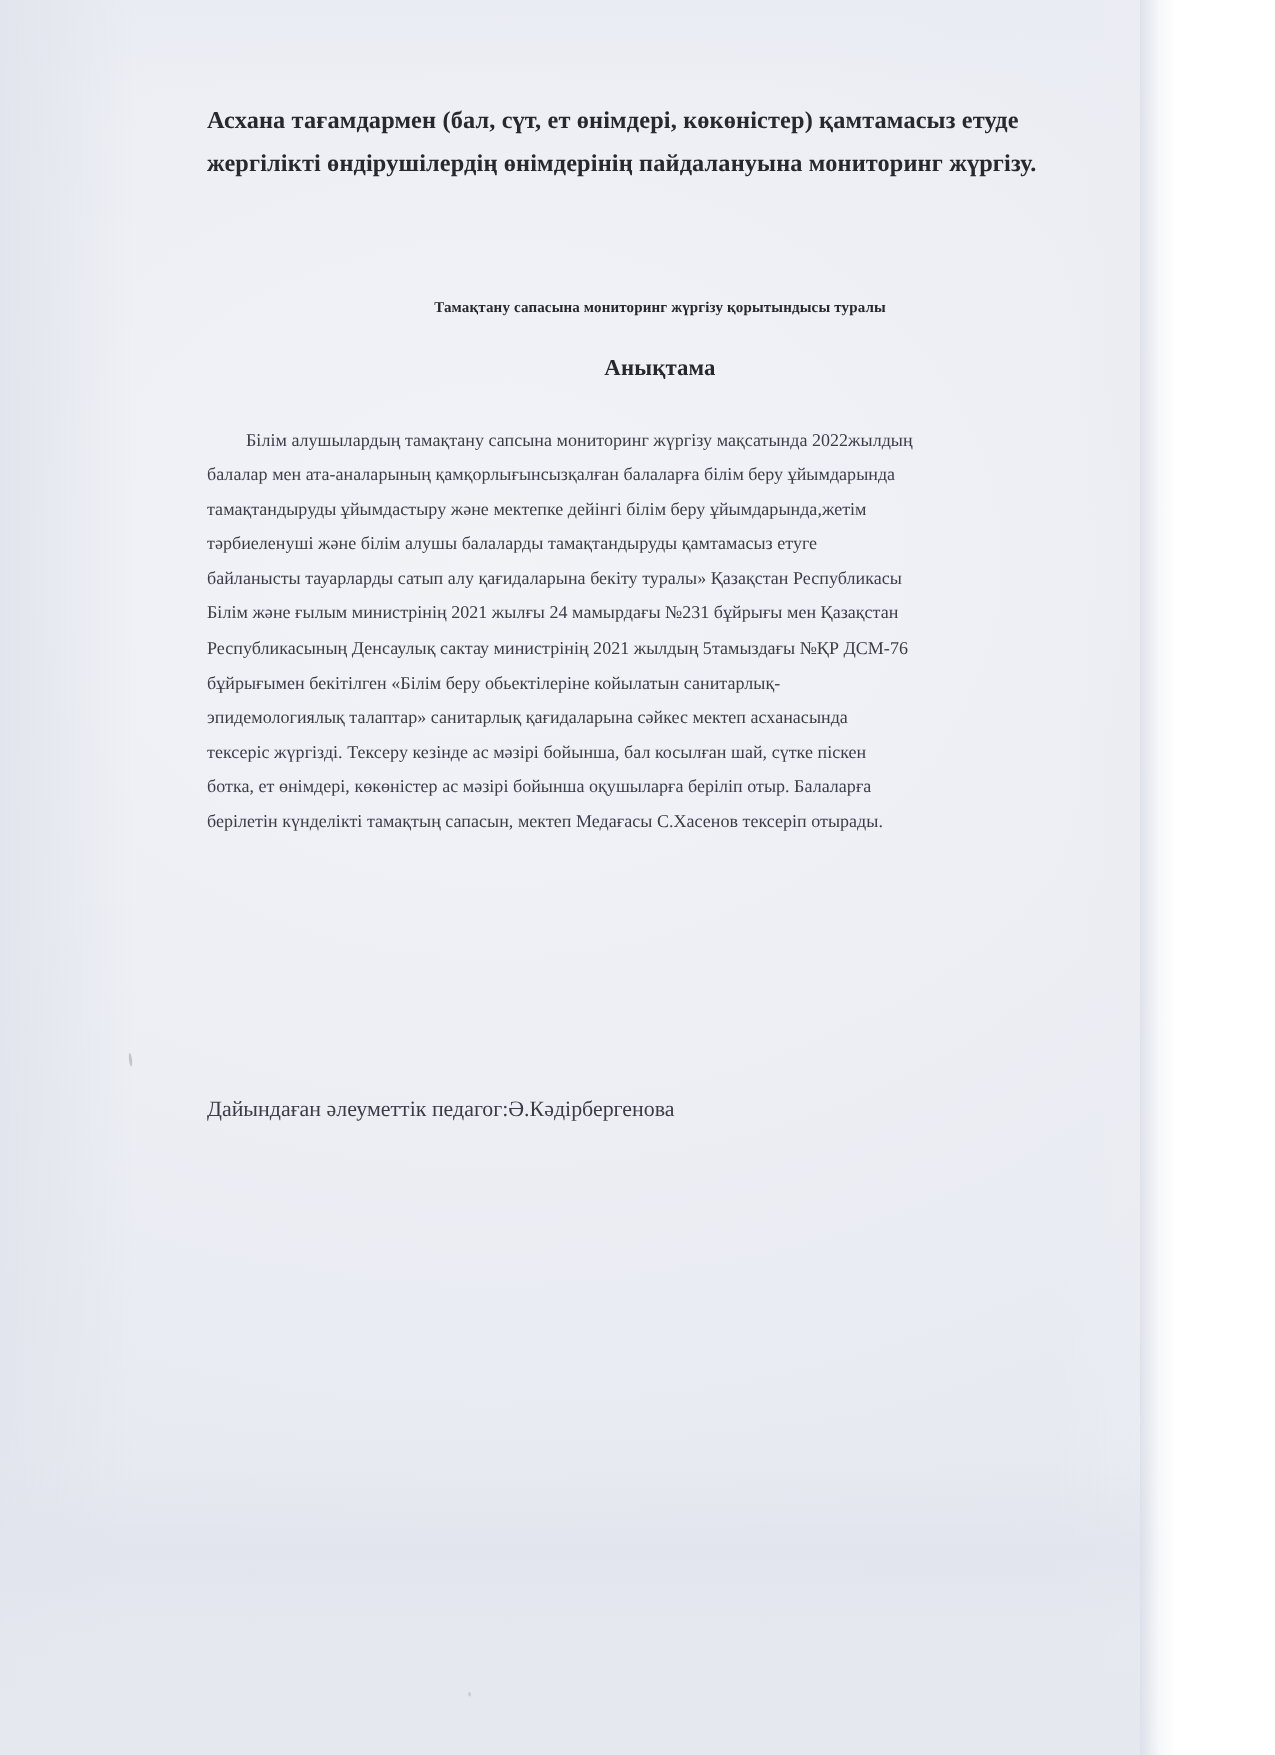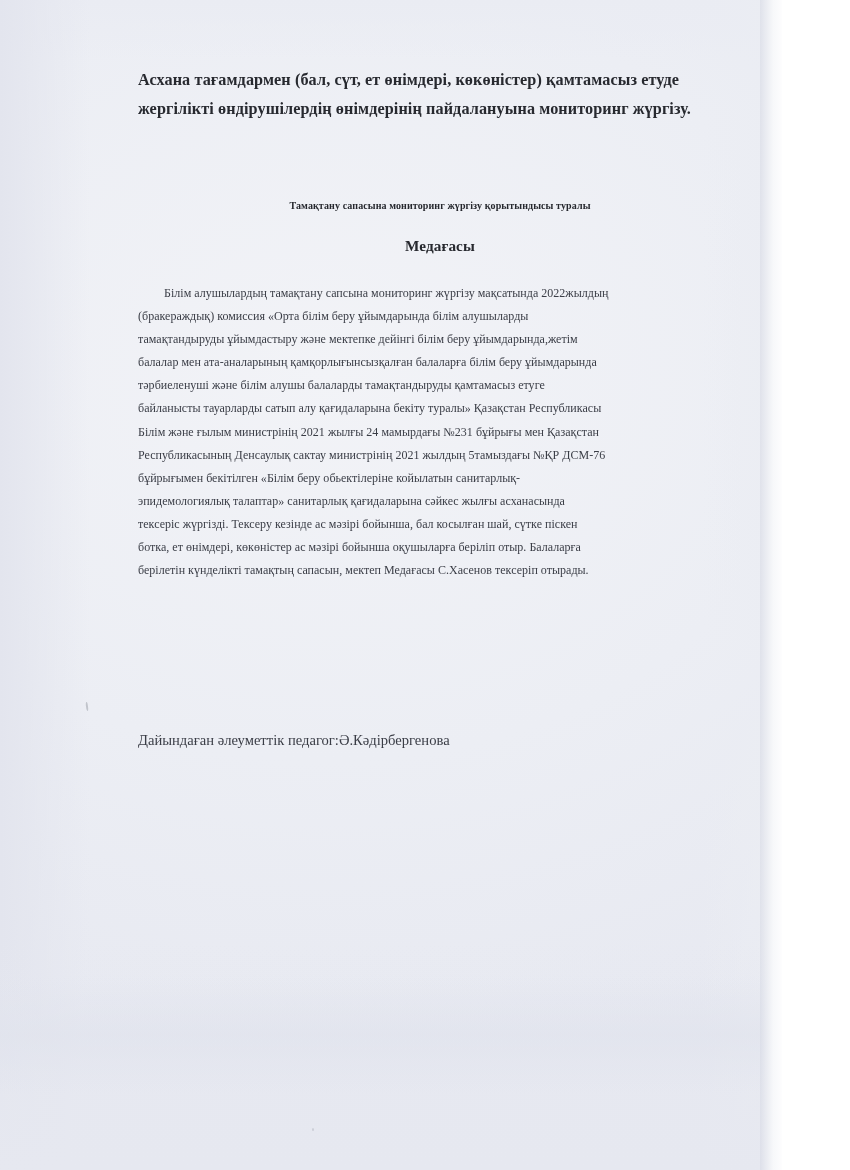--- a/index.html
+++ b/index.html
@@ -171,33 +171,32 @@
   <div class="paper-shade-bottom"></div>
   <div class="scan-band"></div>
   <div class="page-edge"></div>
 
   <div class="content">
 
     <div class="doc-heading">Асхана тағамдармен (бал, сүт, ет өнімдері, көкөністер) қамтамасыз етуде жергілікті өндірушілердің өнімдерінің пайдалануына мониторинг жүргізу.</div>
 
     <div class="doc-title">Тамақтану сапасына мониторинг жүргізу қорытындысы туралы</div>
 
-    <div class="doc-subtitle">Медағасы</div>
+    <div class="doc-subtitle">Анықтама</div>
 
     <div class="doc-body">
       <div class="body-line indent">Білім алушылардың тамақтану сапсына мониторинг жүргізу мақсатында 2022жылдың</div>
-      <div class="body-line">(бракераждық) комиссия «Орта білім беру ұйымдарында білім алушыларды</div>
+      <div class="body-line">балалар мен ата-аналарының қамқорлығынсызқалған балаларға білім беру ұйымдарында</div>
       <div class="body-line">тамақтандыруды ұйымдастыру және мектепке дейінгі білім беру ұйымдарында,жетім</div>
-      <div class="body-line">балалар мен ата-аналарының қамқорлығынсызқалған балаларға білім беру ұйымдарында</div>
       <div class="body-line">тәрбиеленуші және білім алушы балаларды тамақтандыруды қамтамасыз етуге</div>
       <div class="body-line">байланысты тауарларды сатып алу қағидаларына бекіту туралы» Қазақстан Республикасы</div>
       <div class="body-line">Білім және ғылым министрінің 2021 жылғы 24 мамырдағы №231 бұйрығы мен Қазақстан</div>
       <div class="body-line">Республикасының Денсаулық сактау министрінің 2021 жылдың 5тамыздағы №ҚР ДСМ-76</div>
       <div class="body-line">бұйрығымен бекітілген «Білім беру обьектілеріне койылатын санитарлық-</div>
-      <div class="body-line">эпидемологиялық талаптар» санитарлық қағидаларына сәйкес жылғы асханасында</div>
+      <div class="body-line">эпидемологиялық талаптар» санитарлық қағидаларына сәйкес мектеп асханасында</div>
       <div class="body-line">тексеріс жүргізді. Тексеру кезінде ас мәзірі бойынша, бал косылған шай, сүтке піскен</div>
       <div class="body-line">ботка, ет өнімдері, көкөністер ас мәзірі бойынша оқушыларға беріліп отыр. Балаларға</div>
       <div class="body-line">берілетін күнделікті тамақтың сапасын, мектеп Медағасы С.Хасенов тексеріп отырады.</div>
     </div>
 
     <div class="doc-signature">Дайындаған әлеуметтік педагог:Ә.Кәдірбергенова</div>
 
   </div>
 
   <div class="speck speck-a"></div>

